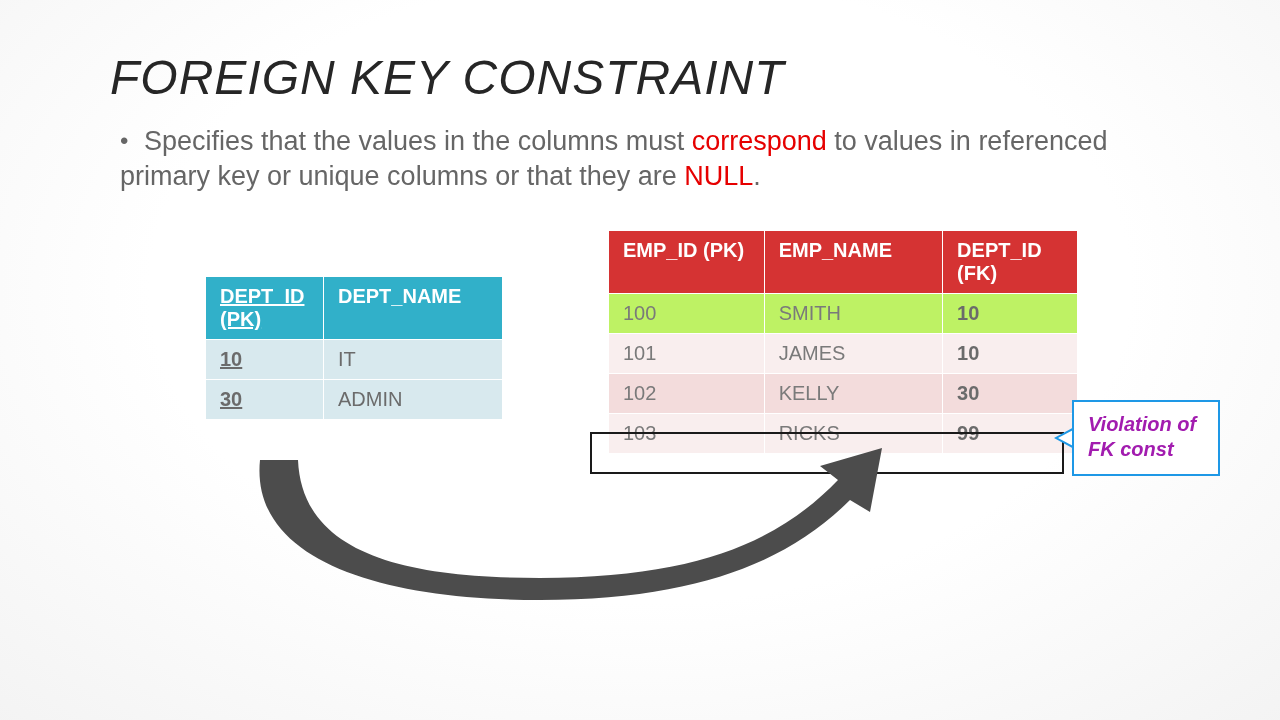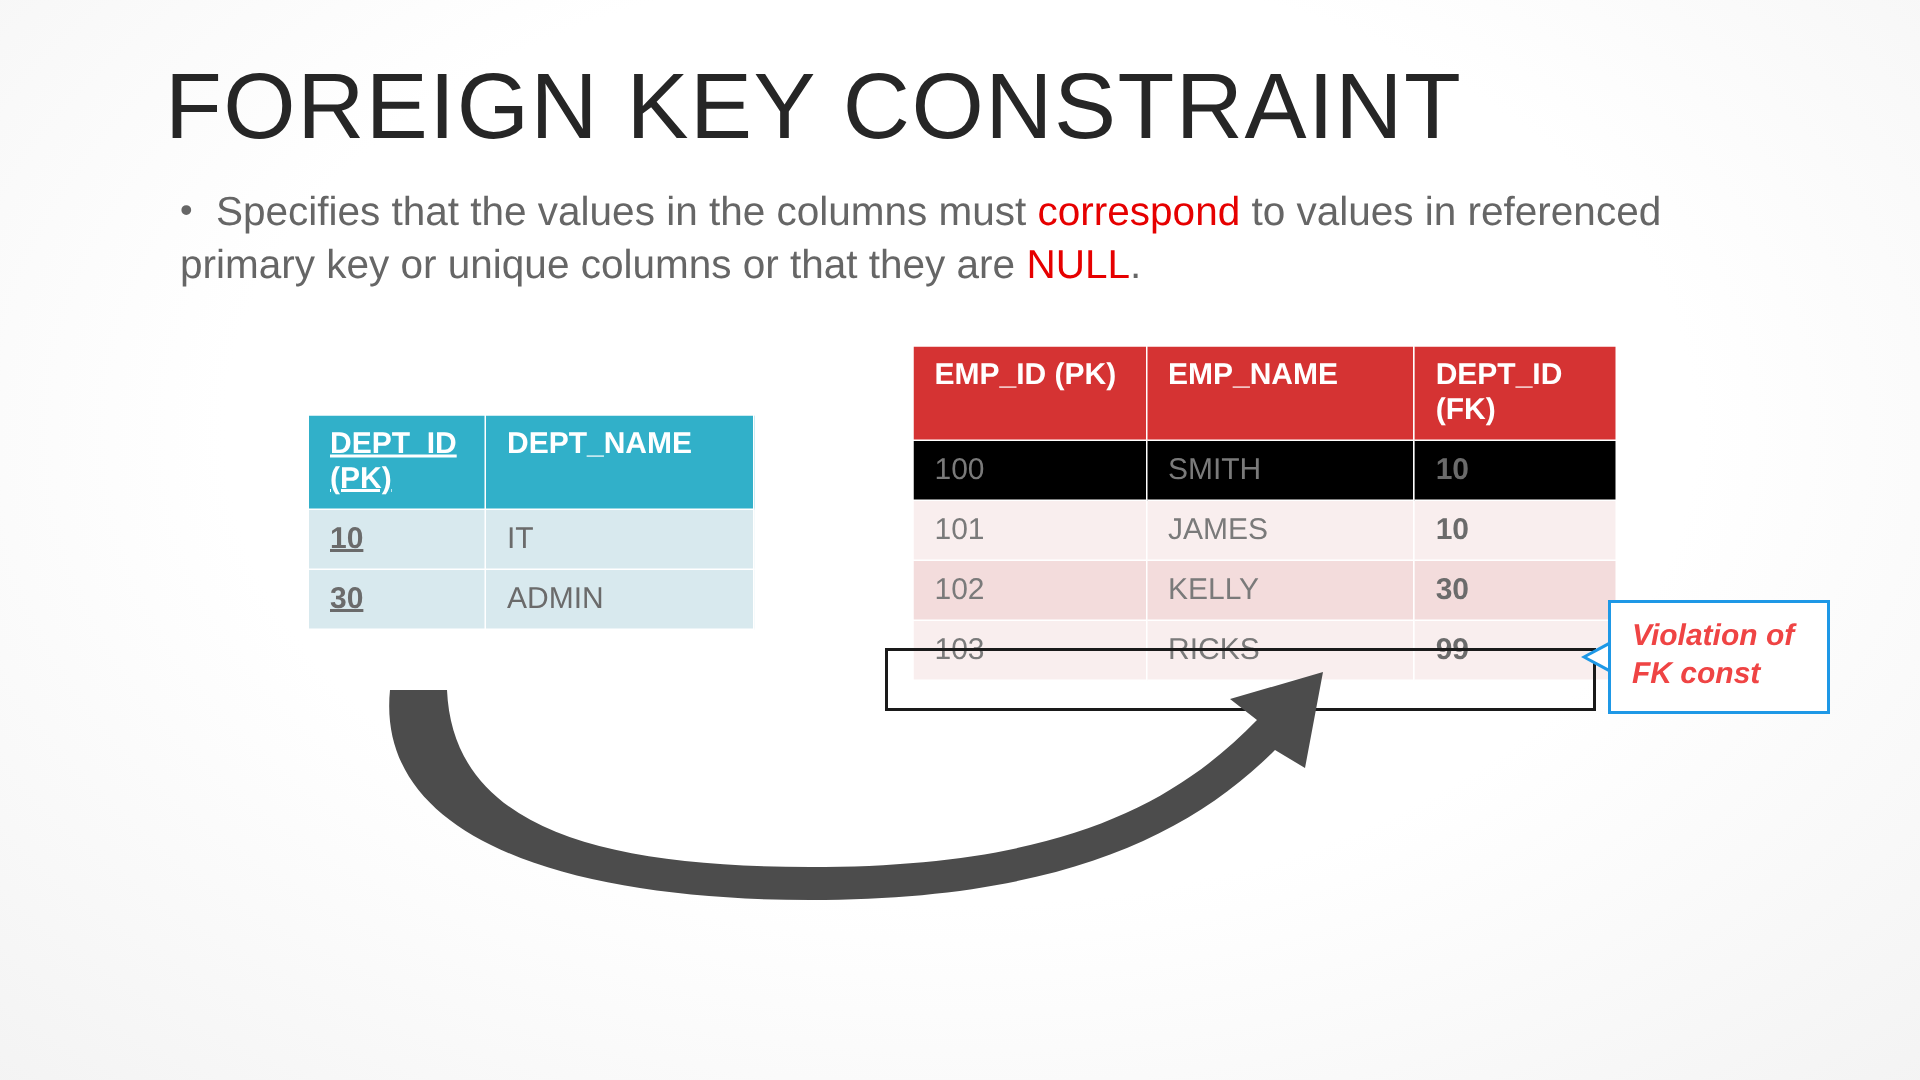--- a/index.html
+++ b/index.html
@@ -7,25 +7,26 @@
     width: 1280px;
     height: 720px;
     font-family: Arial, Helvetica, sans-serif;
     background: radial-gradient(ellipse 1400px 900px at 50% 40%, #ffffff 0%, #ffffff 35%, #f2f2f2 70%, #e6e6e6 100%);
     position: relative;
     overflow: hidden;
   }
   .title {
     position: absolute;
     left: 110px;
-    top: 36px;
-    font-size: 62px;
+    top: 50px;
+    font-size: 48px;
     font-weight: 400;
     color: #262626;
     letter-spacing: 1px;
+    font-style: italic;
   }
   .bullet-block {
     position: absolute;
     left: 120px;
     top: 124px;
     width: 1010px;
     font-size: 27px;
     color: #666666;
     line-height: 1.28;
   }
@@ -76,21 +77,21 @@
 
   table.emp { left: 608px; top: 230px; width: 470px; }
   table.emp th {
     background: #d53333;
     color: #ffffff;
     font-weight: bold;
   }
   table.emp td {
     color: #7a7a7a;
   }
-  table.emp tr.r0 td { background: #000000; margin-top: 28px; }
+  table.emp tr.r0 td { background: #bef264; margin-top: 28px; }
   table.emp tr.r1 td { background: #f9eeee; }
   table.emp tr.r2 td { background: #f3dcdc; }
   table.emp tr.r3 td { background: #f9eeee; }
   table.emp td.id { font-weight: normal; }
   table.emp td.dept { font-weight: bold; color:#6b6b6b;}
   table.emp th:nth-child(1), table.emp td:nth-child(1){ width:150px;}
   table.emp th:nth-child(2), table.emp td:nth-child(2){ width:172px;}
   table.emp th:nth-child(3), table.emp td:nth-child(3){ width:130px;}
 
   .row-outline {
@@ -104,21 +105,21 @@
   }
 
   .callout {
     position: absolute;
     left: 1072px;
     top: 400px;
     width: 148px;
     padding: 10px 10px 12px 14px;
     border: 2.5px solid #1e98e6;
     background: #ffffff;
-    color: #ef4444;
+    color: #a21caf;
     font-size: 20px;
     font-style: italic;
     font-weight: bold;
     line-height: 1.25;
   }
   .callout-tail {
     position: absolute;
     left: 1054px;
     top: 426px;
     width: 0; height: 0;

